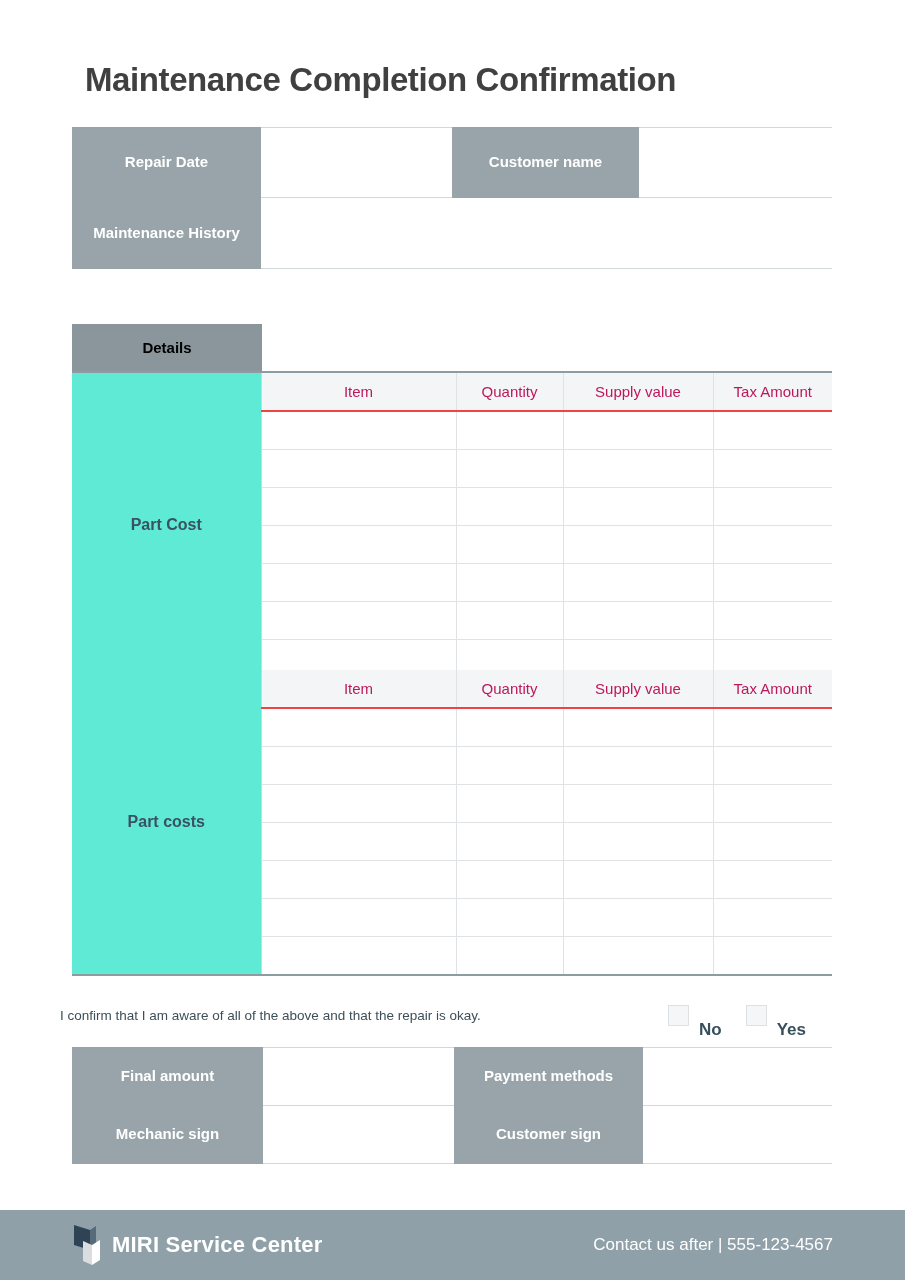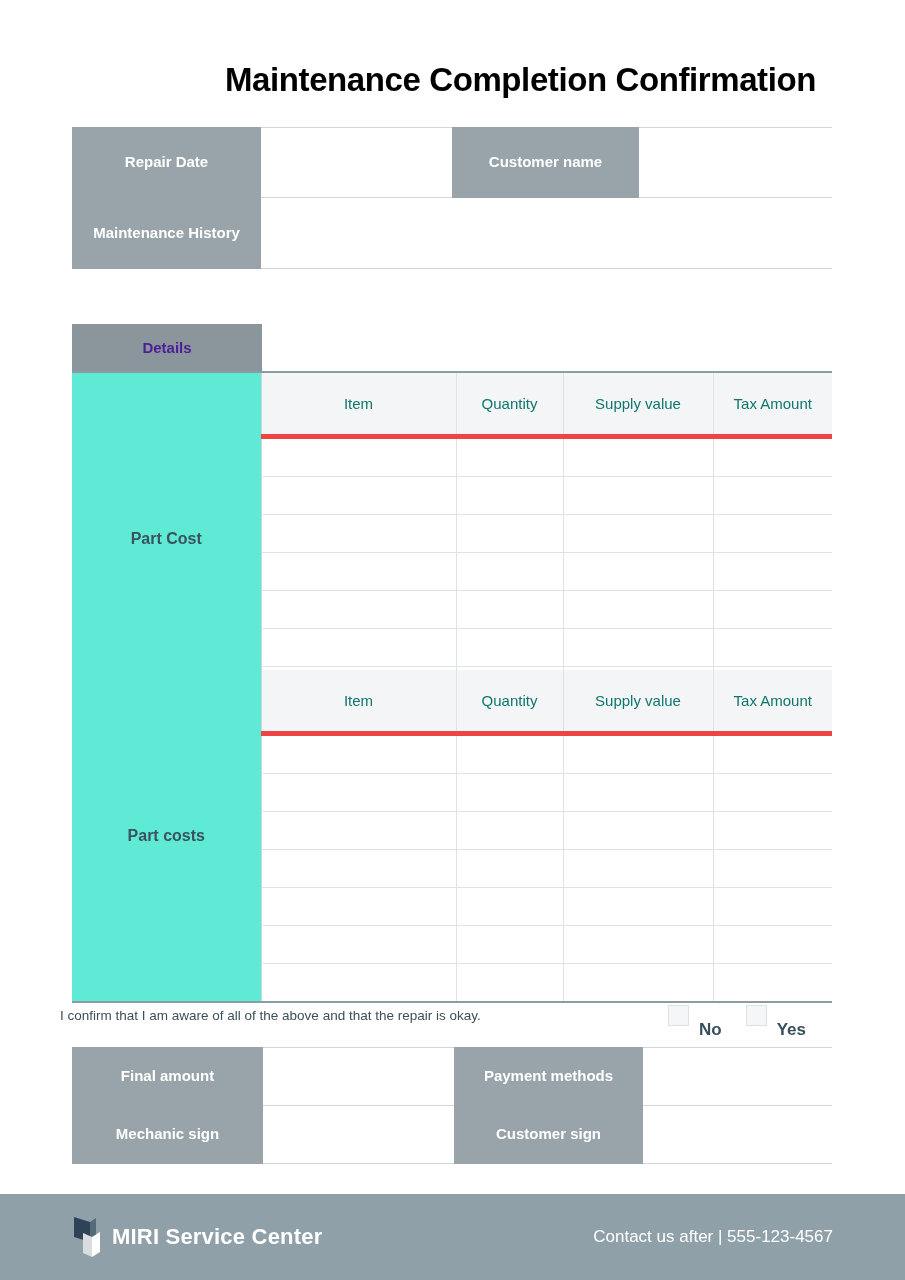--- a/index.html
+++ b/index.html
@@ -21,28 +21,28 @@
     left: 0; top: 0;
     width: 905px;
     height: 1280px;
     background: #ffffff;
     overflow: hidden;
   }
 
   
   .title {
     position: absolute;
-    left: 56px;
+    left: 85px;
     top: 60px;
     width: 760px;
-    text-align: right;
+    text-align: left;
     font-size: 33px;
     font-weight: bold;
     letter-spacing: -0.4px;
-    color: #000000;
+    color: #404040;
     line-height: 1.2;
     white-space: nowrap;
   }
 
   
   .info-table {
     position: absolute;
     left: 72px;
     width: 760px;
     border-collapse: collapse;
@@ -75,21 +75,21 @@
   #top-info .r3 td { height: 58px; }
 
   
   .details-banner {
     position: absolute;
     left: 72px;
     top: 324px;
     width: 190px;
     height: 47px;
     background: #8a969b;
-    color: #4c1d95;
+    color: #000000;
     font-size: 15px;
     font-weight: bold;
     display: flex;
     align-items: center;
     justify-content: center;
   }
 
   
   .cost-table {
     position: absolute;
@@ -105,29 +105,29 @@
   .cost-table .sec-label {
     width: 189px;
     text-align: center;
     font-size: 16px;
     font-weight: bold;
     color: #3a5260;
     background: #5eead4;
     border-right: 1px solid #cfd5d8;
   }
   .cost-table th {
-    padding: 12px;
+    padding: 0;
     height: 37px;
     background: #f3f5f6;
-    color: #0f766e;
+    color: #be185d;
     font-size: 15px;
     font-weight: normal;
     text-align: center;
     border-right: 1px solid #dfe3e5;
-    border-bottom: 5px solid #ef4444;
+    border-bottom: 2px solid #ef4444;
   }
   .cost-table th.last { border-right: none; }
   .cost-table td.cell {
     height: 37px;
     background: #ffffff;
     border-right: 1px solid #dfe3e5;
     border-bottom: 1px solid #dfe3e5;
   }
   .cost-table td.cell.last { border-right: none; }
 
@@ -180,21 +180,21 @@
   #bottom-info { top: 1047px; }
   #bottom-info .r1 td { height: 45px; }
   #bottom-info .r2 td { height: 45px; }
 
   
   .footer {
     position: absolute;
     left: 0;
     bottom: 0;
     width: 905px;
-    height: 86px;
+    height: 70px;
     background: #8fa0a8;
     display: flex;
     align-items: center;
   }
   .brand {
     display: flex;
     align-items: center;
     margin-left: 72px;
   }
   .logo-mark {

